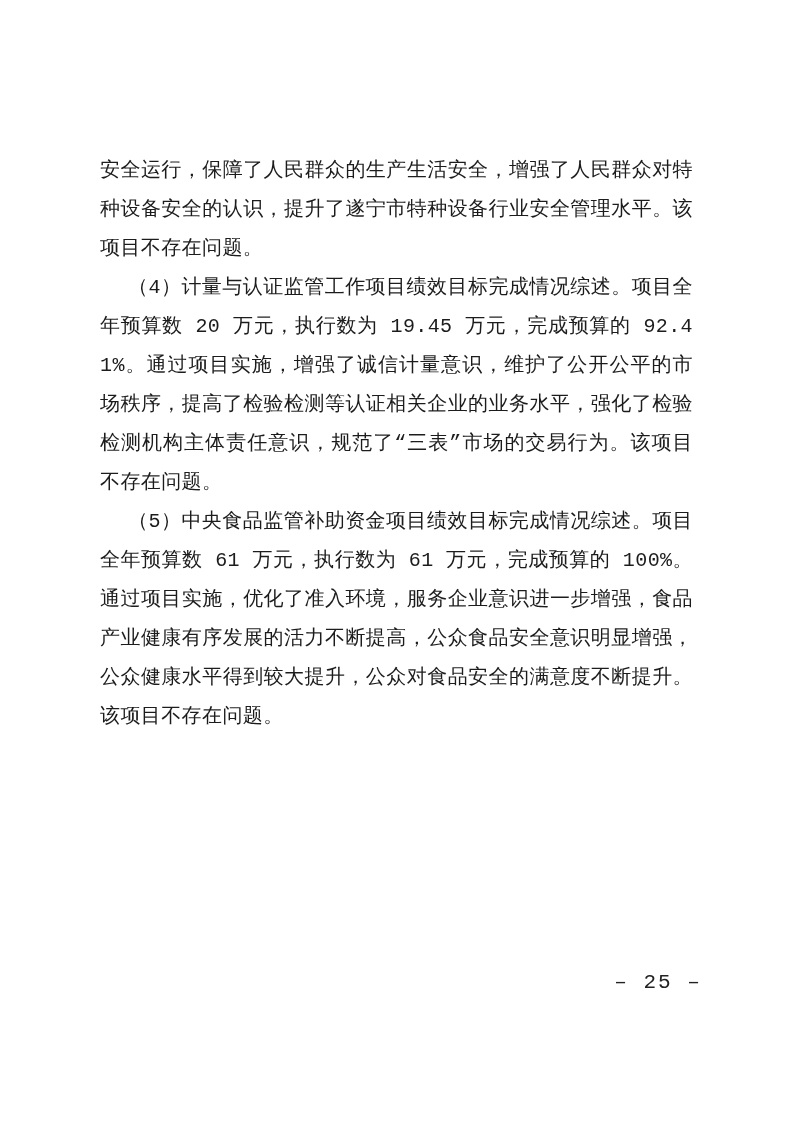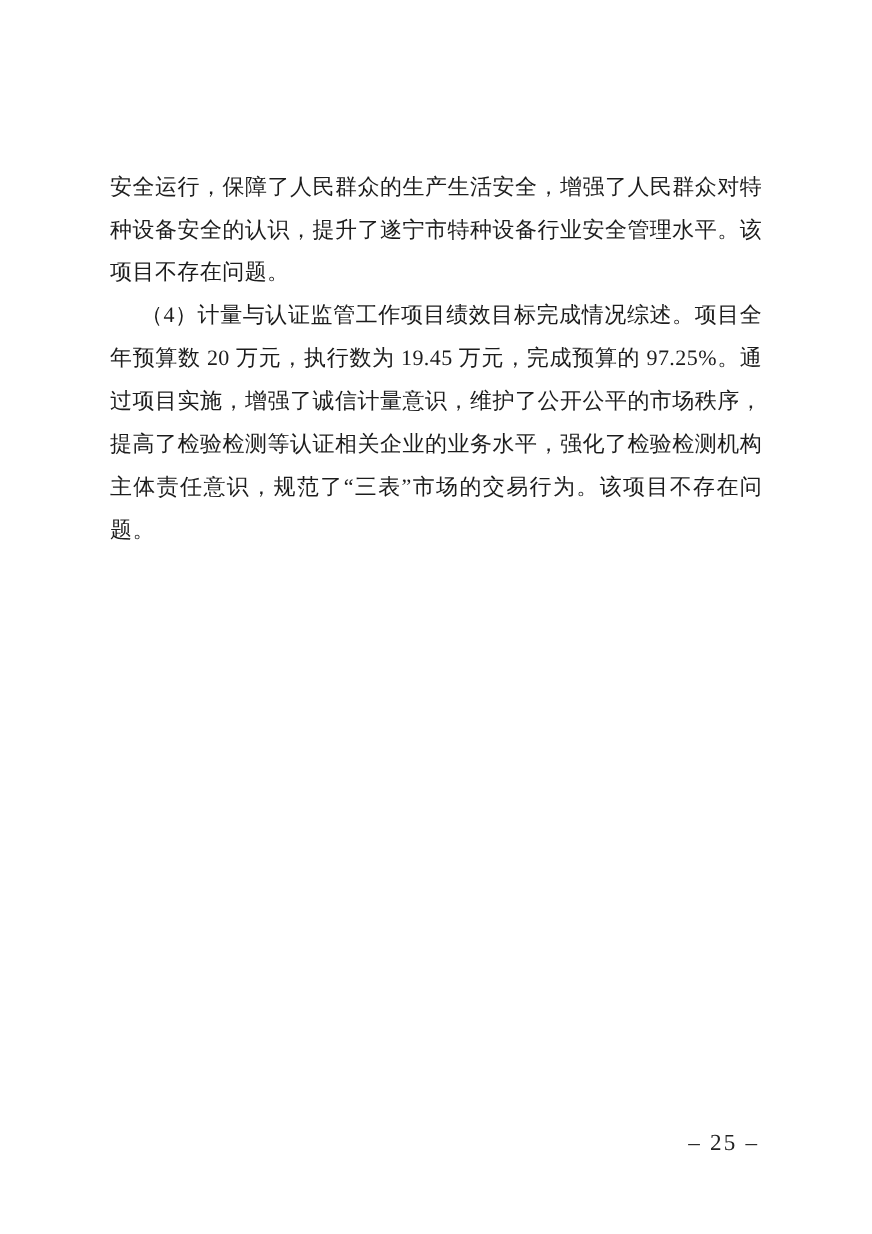--- a/index.html
+++ b/index.html
@@ -6,21 +6,21 @@
     margin: 0;
     padding: 0;
     background: #e8e8e8;
   }
   .page {
     position: relative;
     width: 793px;
     height: 1122px;
     background: #ffffff;
     overflow: hidden;
-    font-family: Liberation Serif, serif;
+    font-family: Liberation Mono, monospace;
     color: #1c1c1c;
   }
   .body-text {
     position: absolute;
     left: 100px;
     top: 151px;
     width: 593px;
   }
   .para {
     margin: 0;
@@ -29,38 +29,39 @@
     text-align: justify;
     text-justify: inter-character;
     letter-spacing: 0.4px;
     word-break: break-all;
   }
   .para.indented {
     text-indent: 28px;
   }
   .page-footer {
     position: absolute;
-    top: 1026px;
+    top: 971px;
     left: 600px;
     width: 116px;
     text-align: center;
   }
   .page-number {
     font-size: 21px;
     letter-spacing: 2px;
     color: #222222;
   }
 </style>
 </head>
 <body>
 
 <div class="page">
 
   <main class="body-text">
     <p class="para">安全运行，保障了人民群众的生产生活安全，增强了人民群众对特种设备安全的认识，提升了遂宁市特种设备行业安全管理水平。该项目不存在问题。</p>
-    <p class="para indented">（4）计量与认证监管工作项目绩效目标完成情况综述。项目全年预算数 20 万元，执行数为 19.45 万元，完成预算的 97.25%。通过项目实施，增强了诚信计量意识，维护了公开公平的市场秩序，提高了检验检测等认证相关企业的业务水平，强化了检验检测机构主体责任意识，规范了“三表”市场的交易行为。该项目不存在问题。</p>
+    <p class="para indented">（4）计量与认证监管工作项目绩效目标完成情况综述。项目全年预算数 20 万元，执行数为 19.45 万元，完成预算的 92.41%。通过项目实施，增强了诚信计量意识，维护了公开公平的市场秩序，提高了检验检测等认证相关企业的业务水平，强化了检验检测机构主体责任意识，规范了“三表”市场的交易行为。该项目不存在问题。</p>
+    <p class="para indented">（5）中央食品监管补助资金项目绩效目标完成情况综述。项目全年预算数 61 万元，执行数为 61 万元，完成预算的 100%。通过项目实施，优化了准入环境，服务企业意识进一步增强，食品产业健康有序发展的活力不断提高，公众食品安全意识明显增强，公众健康水平得到较大提升，公众对食品安全的满意度不断提升。该项目不存在问题。</p>
   </main>
 
   <footer class="page-footer">
     <span class="page-number">– 25 –</span>
   </footer>
 
 </div>
 
 </body></html>

